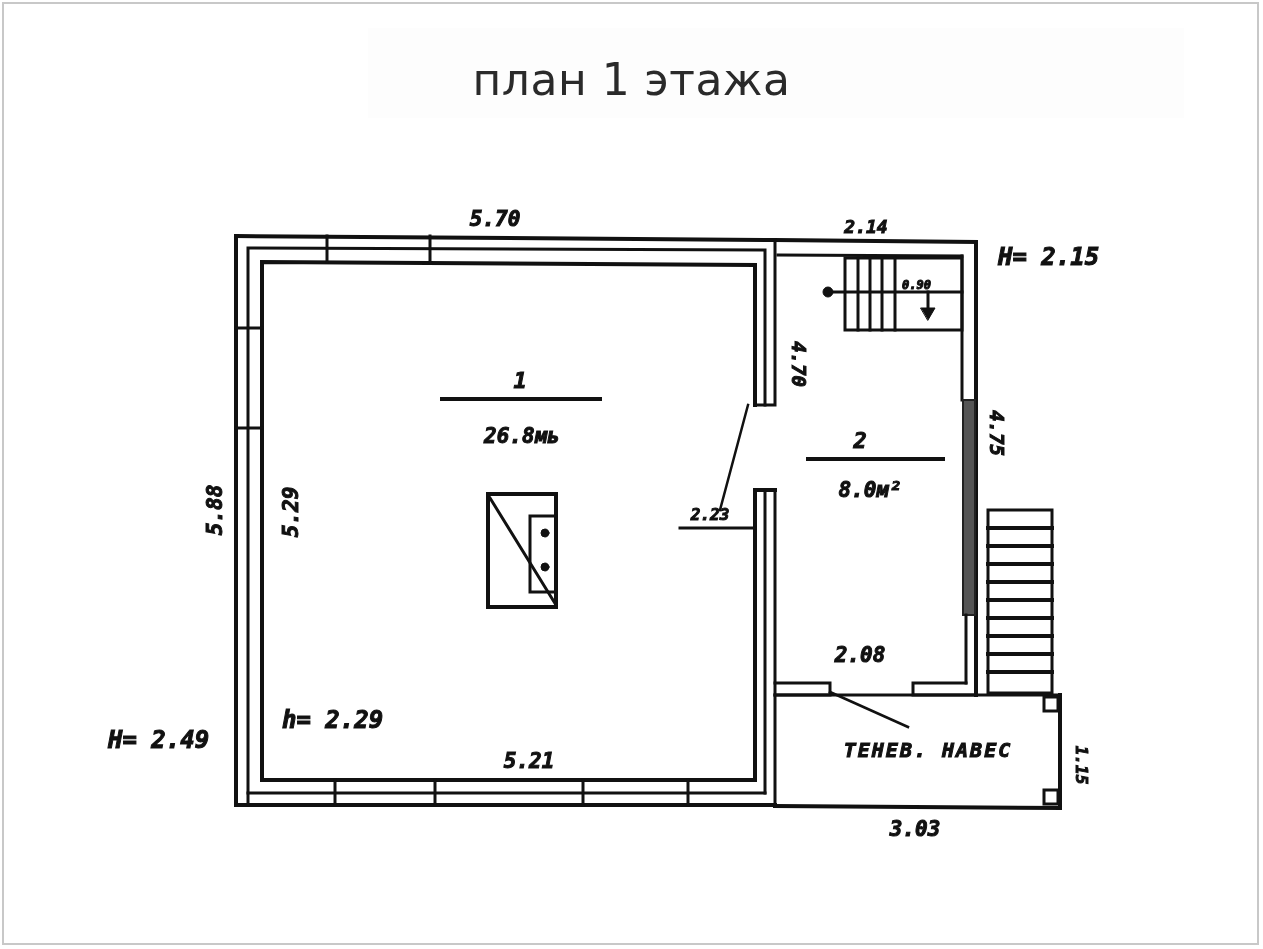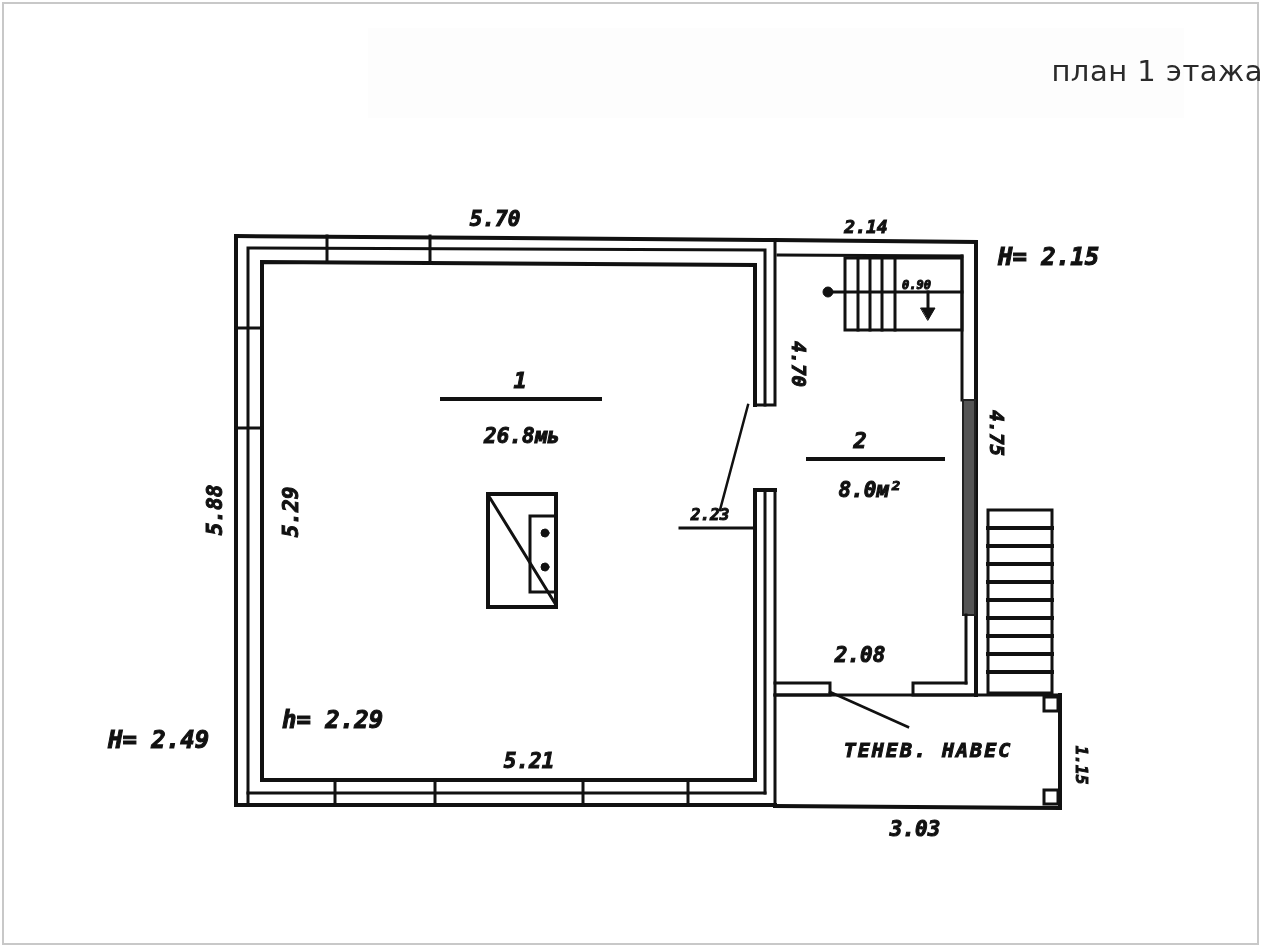--- a/index.html
+++ b/index.html
@@ -6,22 +6,22 @@
     body { width: 1263px; height: 949px; position: relative; overflow: hidden; }
     .frame {
       position: absolute; left: 2px; top: 2px; width: 1257px; height: 943px;
       border: 2px solid #c8c8c8; box-sizing: border-box; background: #ffffff;
     }
     .title-band {
       position: absolute; left: 368px; top: 28px; width: 816px; height: 90px;
       background: #fdfdfd;
     }
     .title {
-      position: absolute; left: 0; right: 0; top: 54px; text-align: right;
-      font-family: "DejaVu Sans", sans-serif; font-size: 29px; color: #2a2a2a;
+      position: absolute; left: 0; right: 0; top: 54px; text-align: center;
+      font-family: "DejaVu Sans", sans-serif; font-size: 44px; color: #2a2a2a;
       letter-spacing: 0.5px;
     }
     svg.plan { position: absolute; left: 0; top: 0; }
     .hand {
       font-family: "DejaVu Sans Mono", monospace; font-weight: bold;
       fill: #111; font-style: italic;
     }
   </style>
 </head>
 <body>

